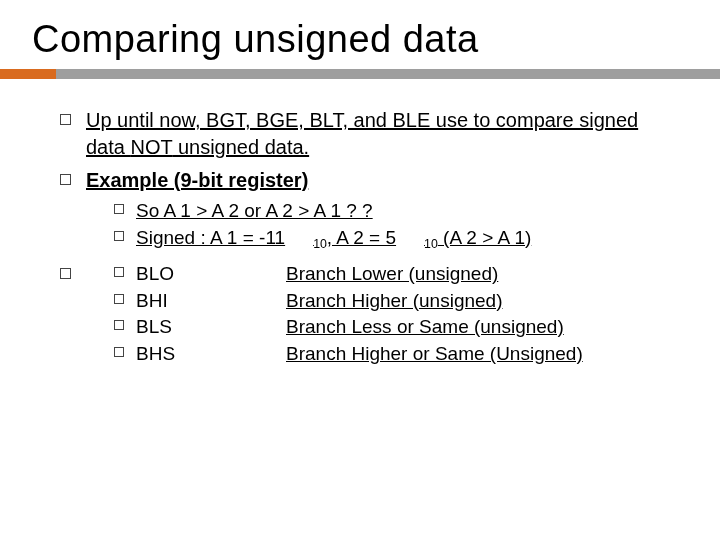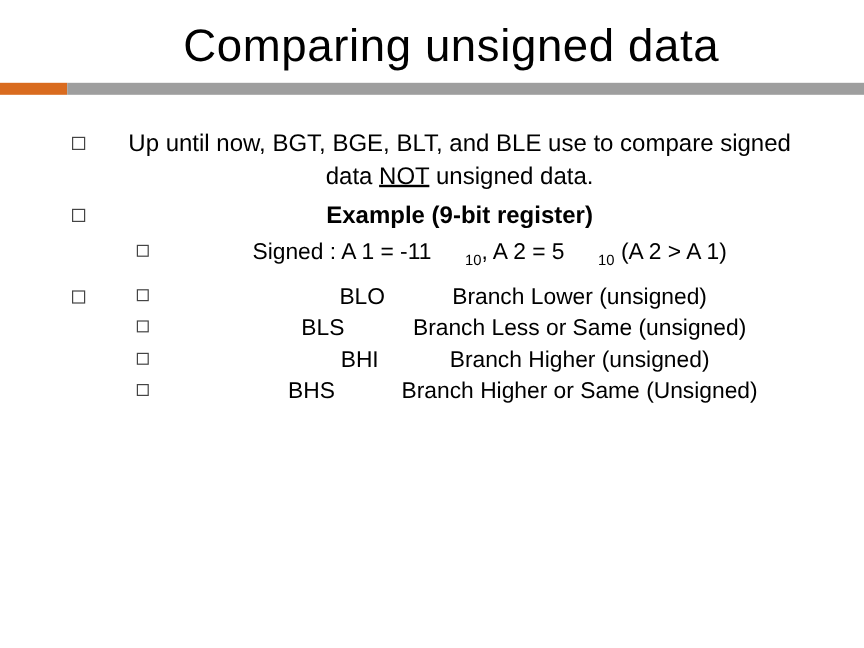--- a/index.html
+++ b/index.html
@@ -10,21 +10,20 @@
     background: #fff;
     font-family: Arial, Helvetica, sans-serif;
     color: #000;
     overflow: hidden;
   }
   .slide {
     position: relative;
     width: 720px;
     height: 510px;
     box-sizing: border-box;
-    text-align: center;
   }
   .title {
     font-size: 38px;
     font-weight: 400;
     padding: 18px 0 8px 32px;
     letter-spacing: 0.5px;
   }
   .rule-wrap {
     width: 100%;
     padding-left: 0;
@@ -50,20 +49,21 @@
   }
   ul.top {
     list-style: none;
     margin: 0;
     padding: 0;
   }
   ul.top > li {
     position: relative;
     padding-left: 26px;
     margin-bottom: 6px;
+    text-decoration: underline;
   }
   ul.top > li::before {
     content: "";
     position: absolute;
     left: 0;
     top: 7px;
     width: 11px;
     height: 11px;
     border: 1.5px solid #444;
     box-sizing: border-box;
@@ -118,36 +118,37 @@
   <div class="content">
     <ul class="top">
 
       <li>
         <span>Up until now, BGT, BGE, BLT, and BLE use to compare signed data </span><span class="underline">NOT</span><span> unsigned data.</span>
       </li>
 
       <li>
         <b>Example (9-bit register)</b>
         <ul class="sub">
+          <li><span>So  A 1 &gt; A 2   or  A 2 &gt; A 1 ? ?</span></li>
           <li>
             <span>Signed :  A 1 = -11</span><sub>10</sub><span>,  A 2 = 5</span><sub>10</sub><span>    (A 2  &gt; A 1)</span>
           </li>
         </ul>
       </li>
 
       <li>
         <ul class="sub">
           <li>
             <span class="mnemonic">BLO</span><span>Branch Lower (unsigned)</span>
           </li>
           <li>
-            <span class="mnemonic">BLS</span><span>Branch Less or Same (unsigned)</span>
+            <span class="mnemonic">BHI</span><span>Branch Higher (unsigned)</span>
           </li>
           <li>
-            <span class="mnemonic">BHI</span><span>Branch Higher (unsigned)</span>
+            <span class="mnemonic">BLS</span><span>Branch Less or Same (unsigned)</span>
           </li>
           <li>
             <span class="mnemonic">BHS</span><span>Branch Higher or Same (Unsigned)</span>
           </li>
         </ul>
       </li>
 
     </ul>
   </div>
 

